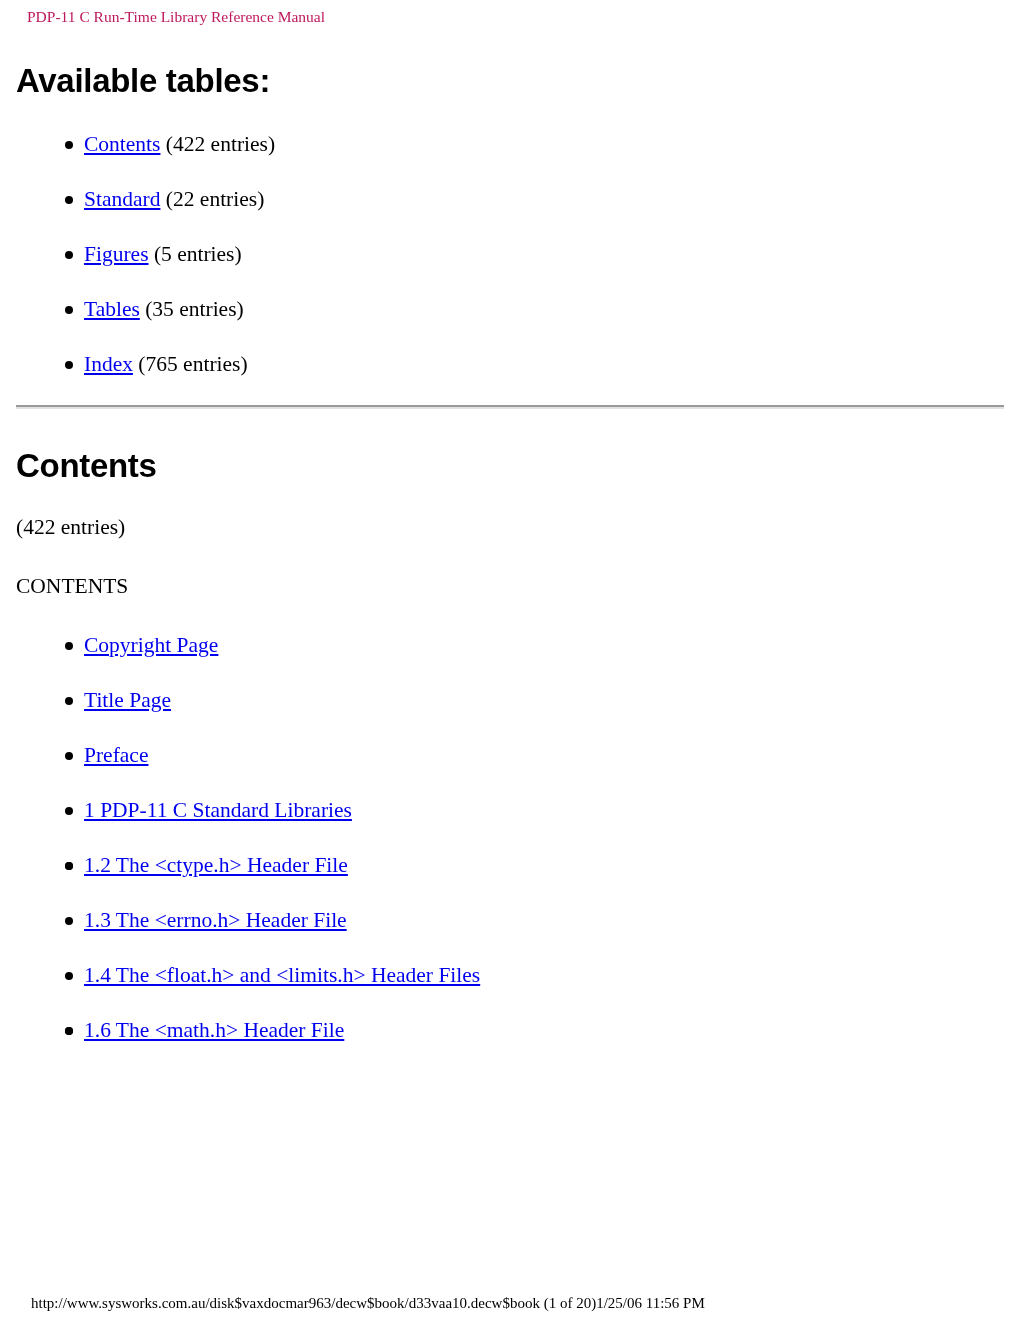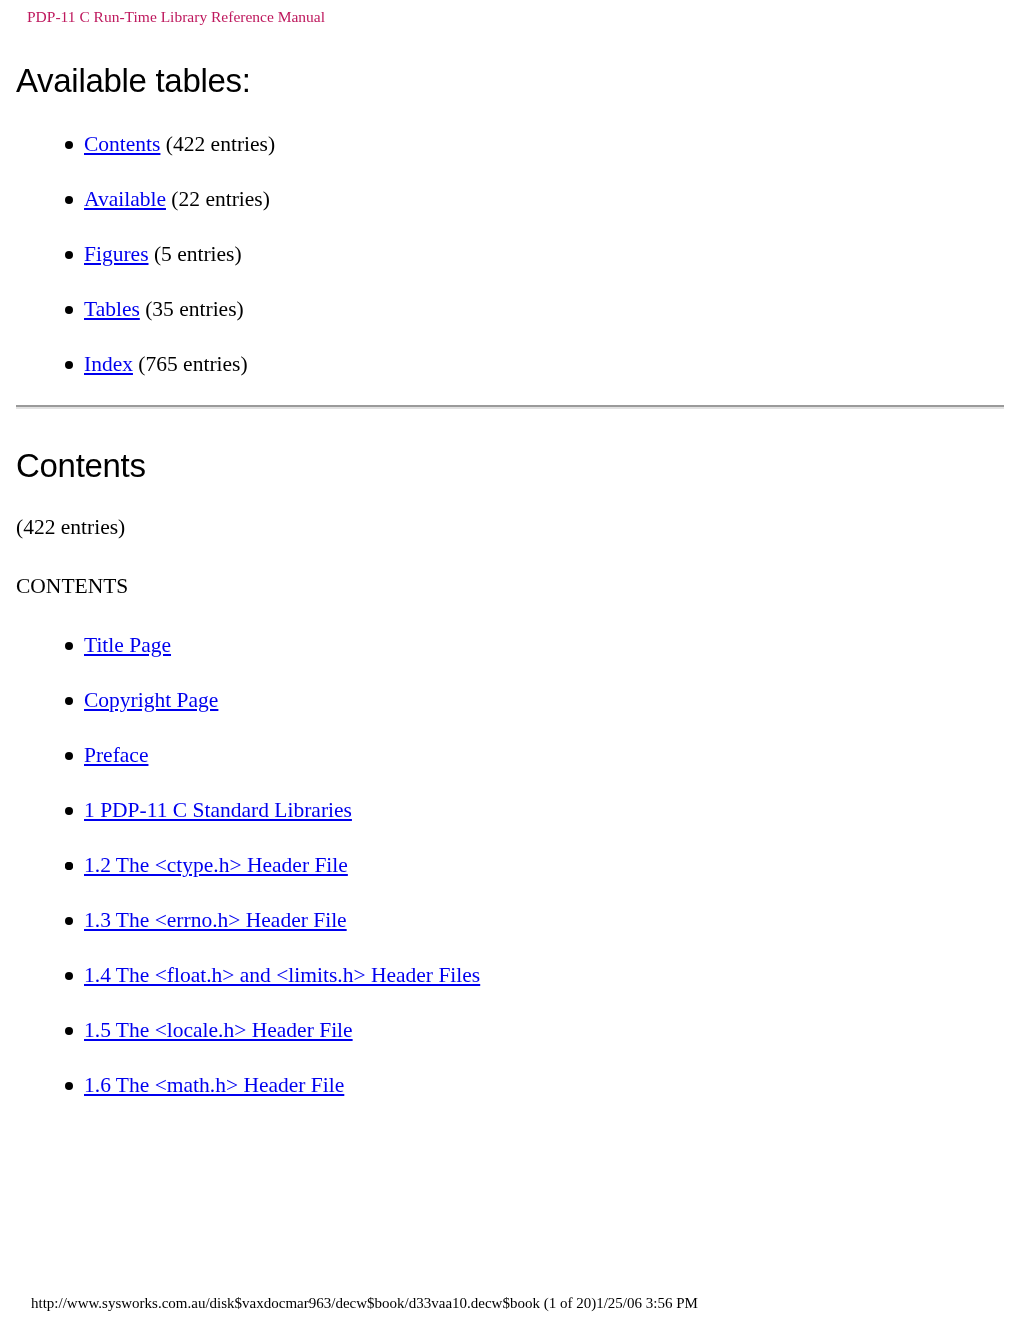--- a/index.html
+++ b/index.html
@@ -32,21 +32,21 @@
   .content {
     position: absolute;
     left: 16px;
     top: 62px;
     width: 988px;
   }
 
   h1.doc-h1 {
     font-family: "Liberation Sans", "DejaVu Sans", sans-serif;
     font-size: 33px;
-    font-weight: normal;
+    font-weight: bold;
     line-height: 38px;
     letter-spacing: -0.3px;
     margin: 0;
     padding: 0;
     color: #000000;
   }
 
   
   .gap-after-h1  { height: 33px; }
   .gap-before-hr { height: 30px; }
@@ -146,21 +146,21 @@
   <div class="gap-after-h1"></div>
 
   <ul class="doc-list">
     <li>
       <span class="bullet"></span>
       <a class="doc-link" href="#">Contents</a>
       <span class="entry-count">(422 entries)</span>
     </li>
     <li>
       <span class="bullet"></span>
-      <a class="doc-link" href="#">Available</a>
+      <a class="doc-link" href="#">Standard</a>
       <span class="entry-count">(22 entries)</span>
     </li>
     <li>
       <span class="bullet"></span>
       <a class="doc-link" href="#">Figures</a>
       <span class="entry-count">(5 entries)</span>
     </li>
     <li>
       <span class="bullet"></span>
       <a class="doc-link" href="#">Tables</a>
@@ -187,28 +187,28 @@
 
   <div class="gap-para"></div>
 
   <p class="doc-para">CONTENTS</p>
 
   <div class="gap-before-list2"></div>
 
   <ul class="doc-list toc-list">
     <li>
       <span class="bullet"></span>
+      <a class="doc-link" href="#">Copyright Page</a>
+    </li>
+    <li>
+      <span class="bullet"></span>
       <a class="doc-link" href="#">Title Page</a>
     </li>
     <li>
       <span class="bullet"></span>
-      <a class="doc-link" href="#">Copyright Page</a>
-    </li>
-    <li>
-      <span class="bullet"></span>
       <a class="doc-link" href="#">Preface</a>
     </li>
     <li>
       <span class="bullet"></span>
       <a class="doc-link" href="#">1 PDP-11 C Standard Libraries</a>
     </li>
     <li>
       <span class="bullet"></span>
     </li>
     <li>
@@ -218,23 +218,22 @@
     <li>
       <span class="bullet"></span>
       <a class="doc-link" href="#">1.3 The &lt;errno.h&gt; Header File</a>
     </li>
     <li>
       <span class="bullet"></span>
       <a class="doc-link" href="#">1.4 The &lt;float.h&gt; and &lt;limits.h&gt; Header Files</a>
     </li>
     <li>
       <span class="bullet"></span>
-      <a class="doc-link" href="#">1.5 The &lt;locale.h&gt; Header File</a>
     </li>
     <li>
       <span class="bullet"></span>
       <a class="doc-link" href="#">1.6 The &lt;math.h&gt; Header File</a>
     </li>
   </ul>
 
 </div>
 
-<div class="page-footer">http://www.sysworks.com.au/disk$vaxdocmar963/decw$book/d33vaa10.decw$book (1 of 20)1/25/06 3:56 PM</div>
+<div class="page-footer">http://www.sysworks.com.au/disk$vaxdocmar963/decw$book/d33vaa10.decw$book (1 of 20)1/25/06 11:56 PM</div>
 
 </body></html>

